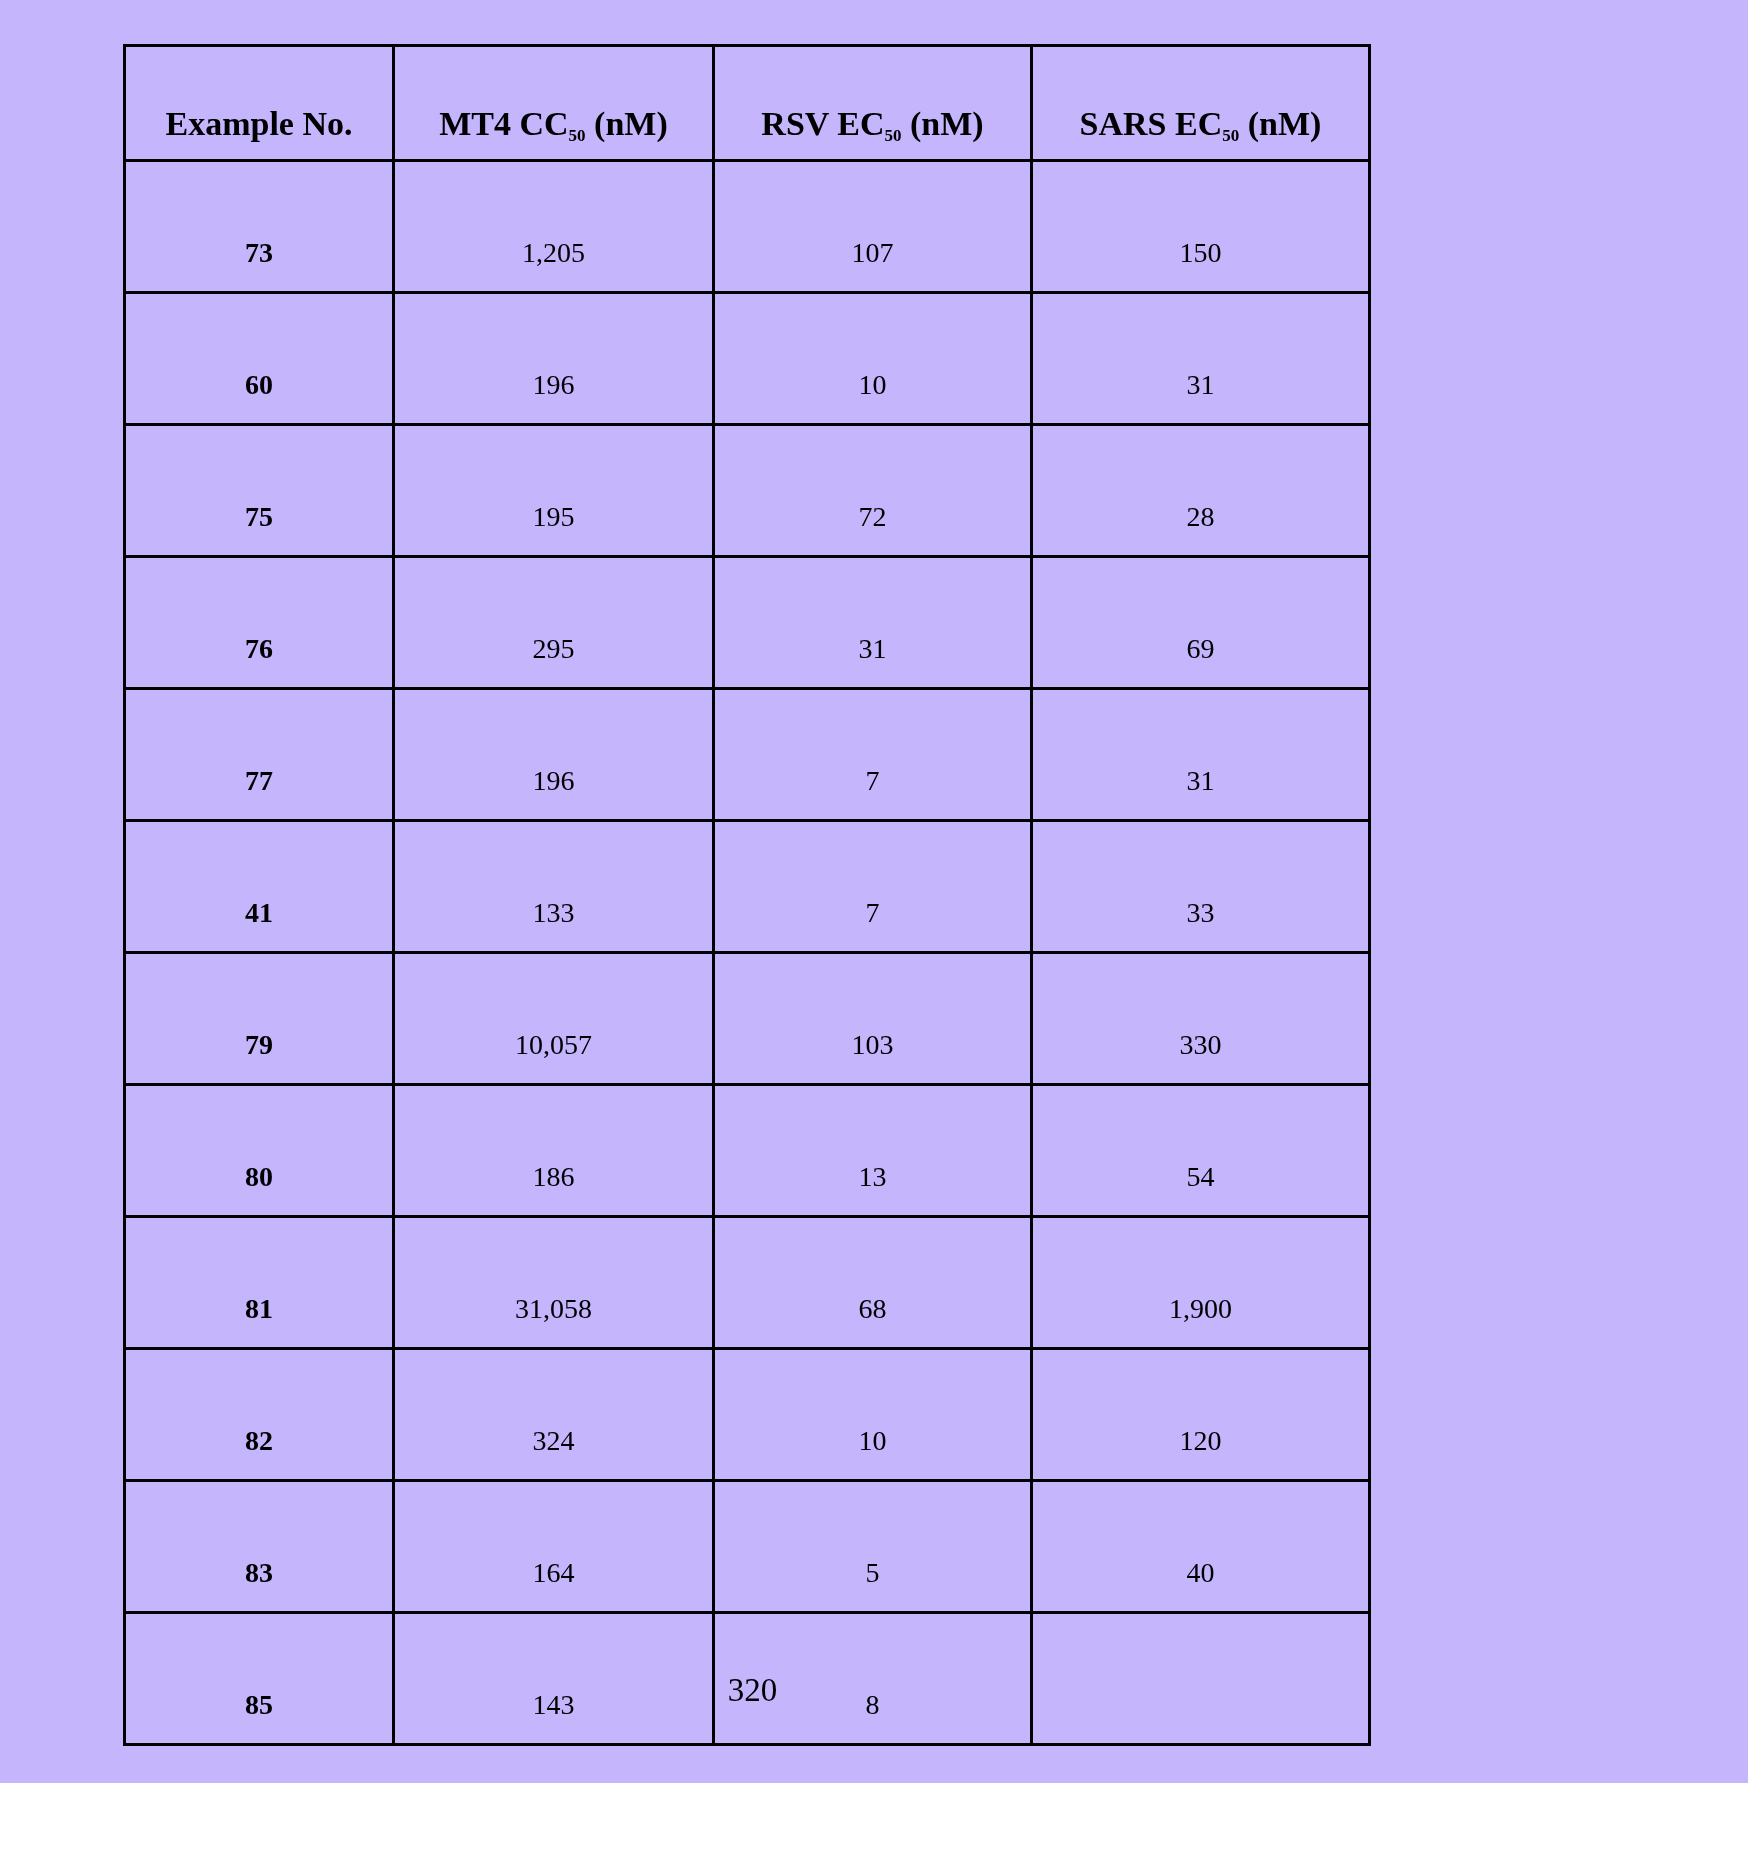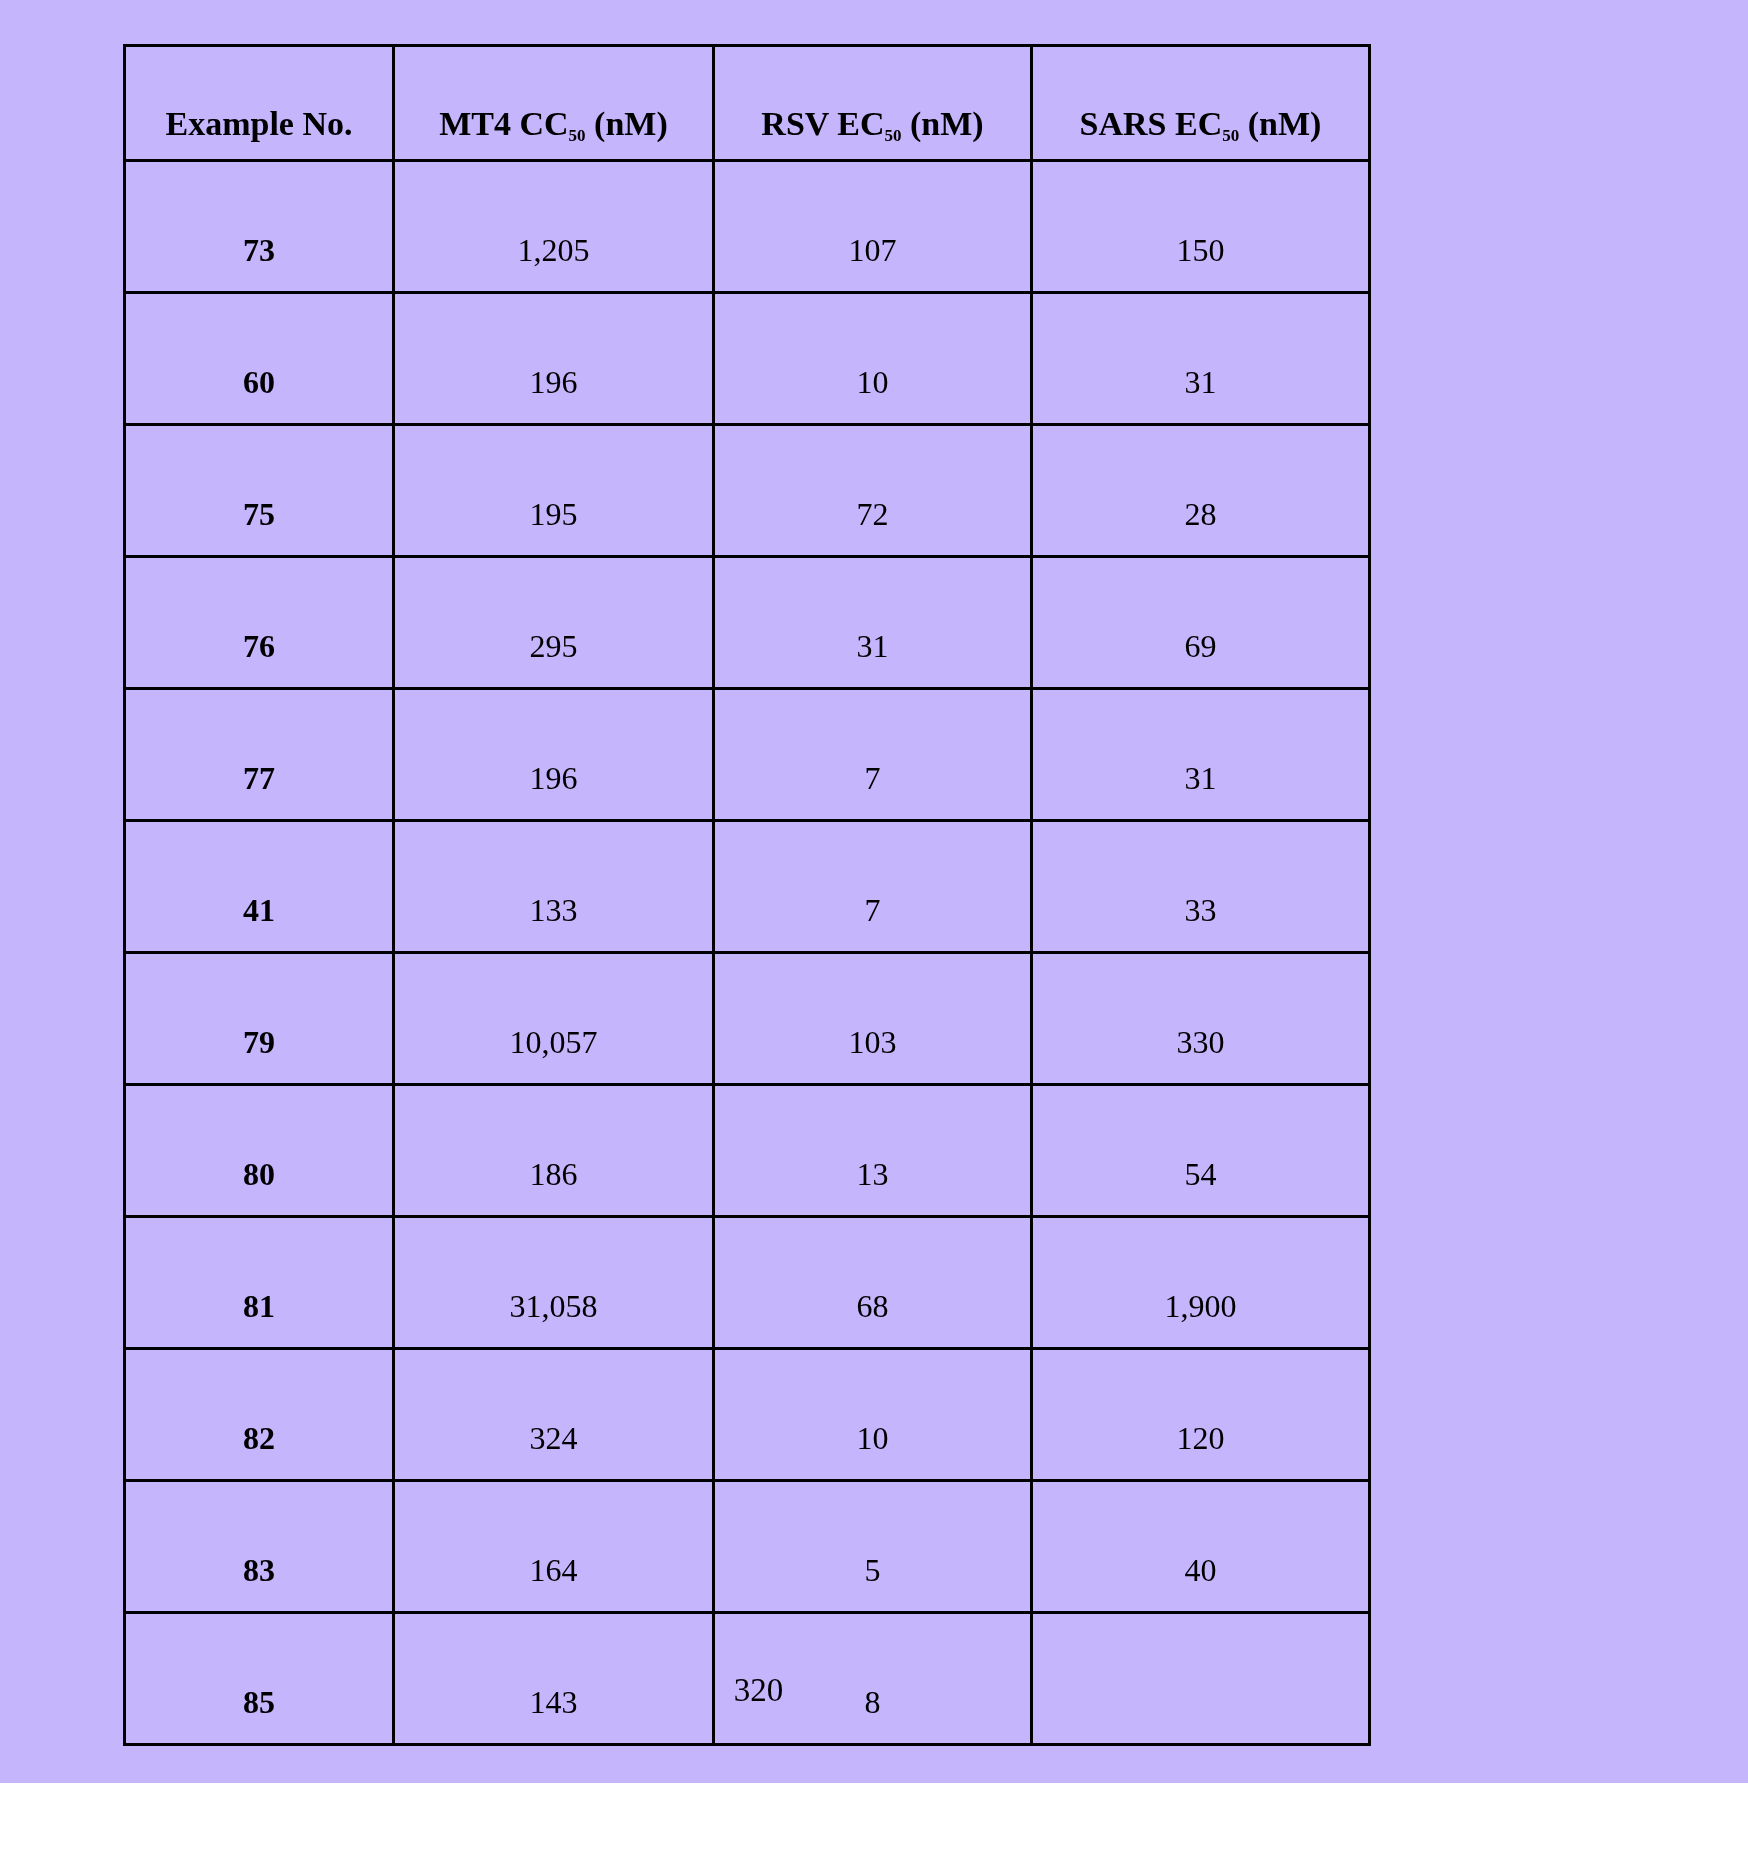--- a/index.html
+++ b/index.html
@@ -35,36 +35,36 @@
     vertical-align: bottom;
     padding-bottom: 16px;
     font-size: 34px;
     font-weight: bold;
     white-space: nowrap;
   }
   table.data-table td {
     height: 107px;
     vertical-align: bottom;
     padding-bottom: 22px;
-    font-size: 32px;
+    font-size: 28px;
     font-weight: normal;
   }
   table.data-table td.ex {
     font-weight: bold;
   }
   th sub.sub {
     font-size: 17px;
     font-weight: bold;
     vertical-align: baseline;
     position: relative;
     top: 6px;
   }
   .page-number {
     position: absolute;
-    left: 136px;
+    left: 130px;
     top: 1672px;
     width: 1245px;
     text-align: center;
     font-size: 33px;
   }
 </style>
 </head>
 <body>
 
 <div class="page">

